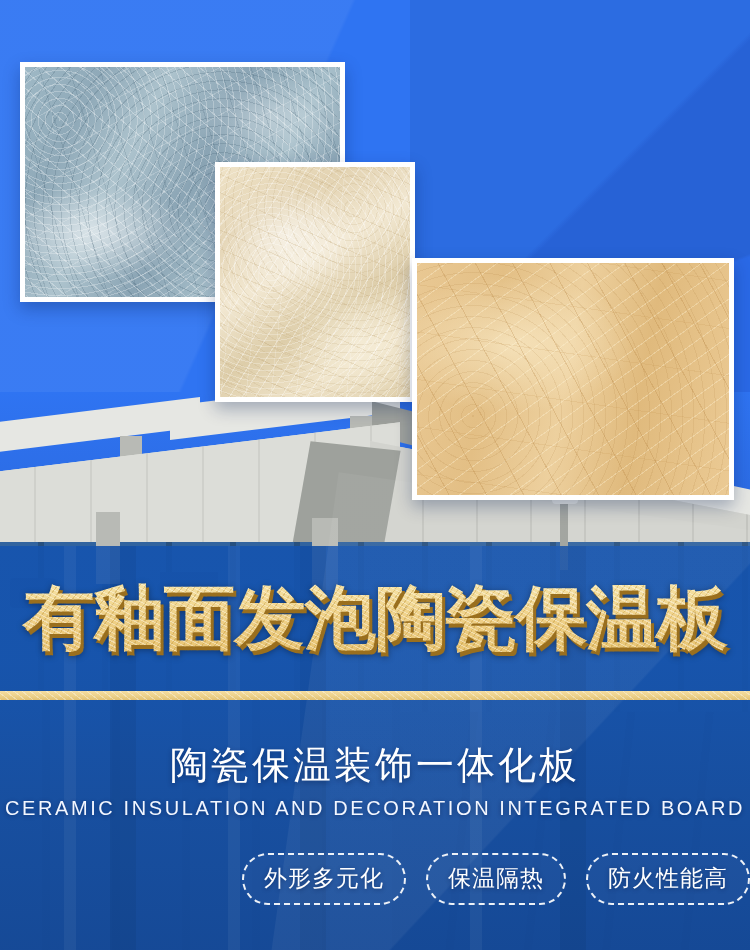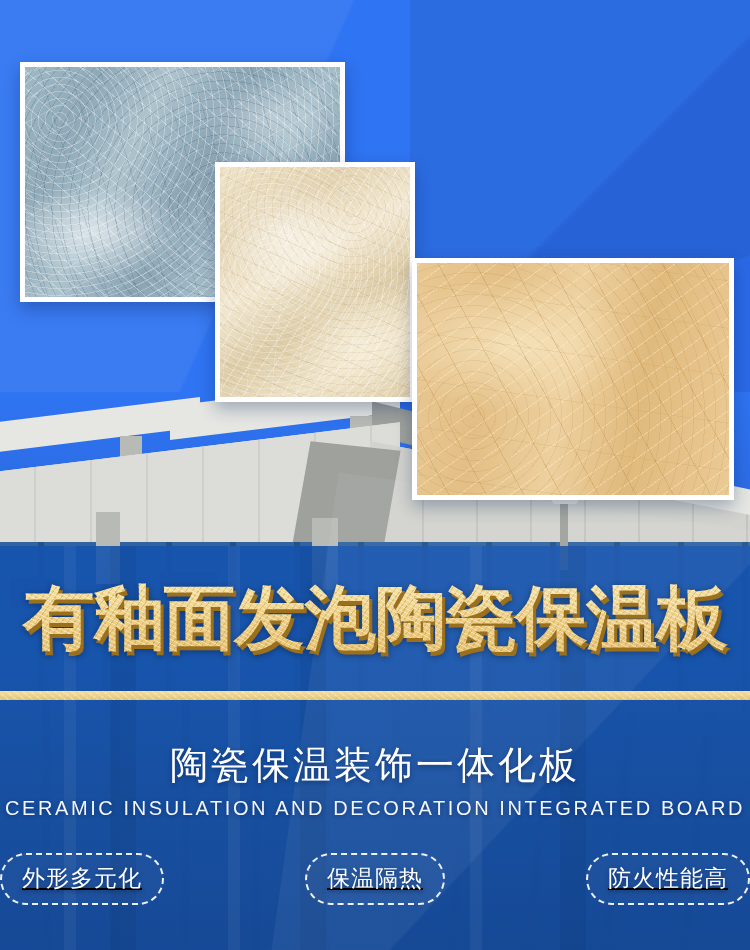--- a/index.html
+++ b/index.html
@@ -170,21 +170,21 @@
     position:absolute;left:0;right:0;top:795px;
     text-align:center;color:#f2f6ff;
     font-size:20px;line-height:26px;letter-spacing:2.6px;
     text-shadow:0 1px 4px rgba(0,20,60,.45);
     white-space:nowrap;
   }
 
   
   #pills{
     position:absolute;left:0;right:0;top:853px;
-    display:flex;justify-content:space-between;align-items:center;gap:28px;text-decoration:underline;
+    display:flex;justify-content:flex-end;align-items:center;gap:20px;
   }
   .pill{
     border:2px dashed rgba(255,255,255,.92);
     border-radius:30px;
     color:#fff;
     font-family:"DejaVu Sans","Liberation Sans",sans-serif;
     font-size:23px;line-height:23px;letter-spacing:1px;
     padding:12px 20px 13px;
     white-space:nowrap;
     text-shadow:0 1px 4px rgba(0,20,60,.45);

